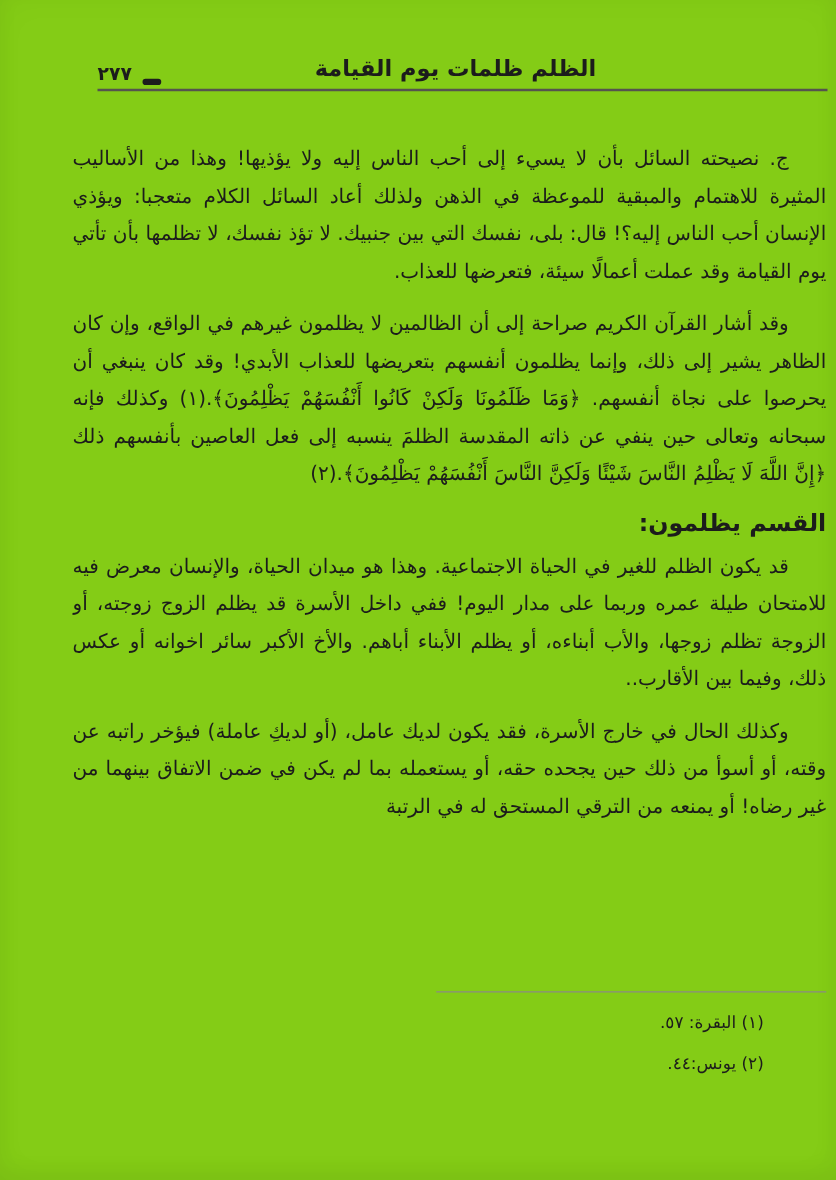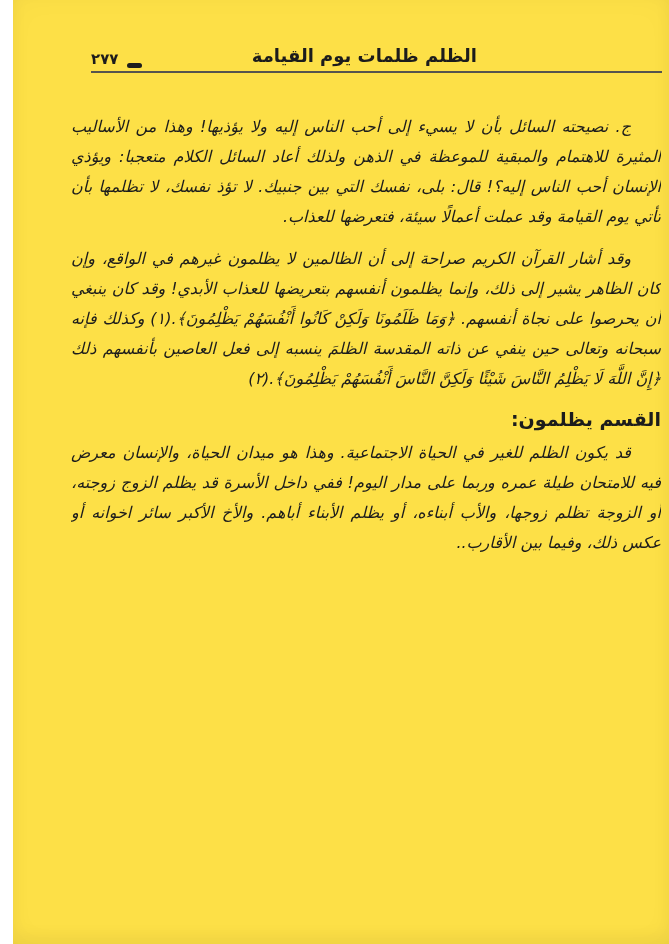--- a/index.html
+++ b/index.html
@@ -1,27 +1,26 @@
 <!DOCTYPE html>
 <html lang="ar" dir="rtl"><head>
 <meta charset="utf-8">
 <style>
   html, body { margin: 0; padding: 0; }
   body { background: #ffffff; font-family: "DejaVu Sans", sans-serif; }
 
   .page {
     position: relative;
-    width: 608px;
+    width: 669px;
     height: 944px;
-    background: #fde047;
+    background: #84cc16;
     color: #1c1c1c;
     direction: rtl;
     overflow: hidden;
     box-shadow: inset 0 -8px 16px rgba(0,0,0,0.05), inset 0 0 30px rgba(0,0,0,0.025);
-    padding-left: 48px;
   }
 
   
   .page-number {
     position: absolute;
     top: 50px;
     left: 78px;
     font-size: 15px;
     font-weight: bold;
     letter-spacing: 1px;
@@ -61,21 +60,20 @@
     left: 58px;
     bottom: 152px;
     overflow: hidden;
     text-align: justify;
   }
   .para {
     margin: 0 0 12px;
     font-size: 16px;
     line-height: 30px;
     text-indent: 30px;
-    font-style: italic;
   }
   .section-heading {
     margin: 14px 0 8px;
     font-size: 19px;
     font-weight: bold;
     text-align: right;
   }
 
   
   .footnotes {
@@ -108,16 +106,22 @@
     <span class="page-number-dash"></span>
     <h1 class="header-title">الظلم ظلمات يوم القيامة</h1>
     <div class="header-rule"></div>
   </header>
 
   <main class="content">
     <p class="para">ج.  نصيحته السائل بأن لا يسيء إلى أحب الناس إليه ولا يؤذيها! وهذا من الأساليب المثيرة للاهتمام والمبقية للموعظة في الذهن ولذلك أعاد السائل الكلام متعجبا: ويؤذي الإنسان أحب الناس إليه؟! قال: بلى، نفسك التي بين جنبيك. لا تؤذ نفسك، لا تظلمها بأن تأتي يوم القيامة وقد عملت أعمالًا سيئة، فتعرضها للعذاب.</p>
     <p class="para">وقد أشار القرآن الكريم صراحة إلى أن الظالمين لا يظلمون غيرهم في الواقع، وإن كان الظاهر يشير إلى ذلك، وإنما يظلمون أنفسهم بتعريضها للعذاب الأبدي! وقد كان ينبغي أن يحرصوا على نجاة أنفسهم. ﴿وَمَا ظَلَمُونَا وَلَكِنْ كَانُوا أَنْفُسَهُمْ يَظْلِمُونَ﴾.(١) وكذلك فإنه سبحانه وتعالى حين ينفي عن ذاته المقدسة الظلمَ ينسبه إلى فعل العاصين بأنفسهم ذلك ﴿إِنَّ اللَّهَ لَا يَظْلِمُ النَّاسَ شَيْئًا وَلَكِنَّ النَّاسَ أَنْفُسَهُمْ يَظْلِمُونَ﴾.(٢)</p>
     <h2 class="section-heading">القسم يظلمون:</h2>
     <p class="para">قد يكون الظلم للغير في الحياة الاجتماعية. وهذا هو ميدان الحياة، والإنسان معرض فيه للامتحان طيلة عمره وربما على مدار اليوم! ففي داخل الأسرة قد يظلم الزوج زوجته، أو الزوجة تظلم زوجها، والأب أبناءه، أو يظلم الأبناء أباهم. والأخ الأكبر سائر اخوانه أو عكس ذلك، وفيما بين الأقارب..</p>
+    <p class="para">وكذلك الحال في خارج الأسرة، فقد يكون لديك عامل، (أو لديكِ عاملة) فيؤخر راتبه عن وقته، أو أسوأ من ذلك حين يجحده حقه، أو يستعمله بما لم يكن في ضمن الاتفاق بينهما من غير رضاه! أو يمنعه من الترقي المستحق له في الرتبة</p>
   </main>
 
+  <footer class="footnotes">
+    <div class="footnote-rule"></div>
+    <p class="footnote">(١) البقرة: ٥٧.</p>
+    <p class="footnote">(٢) يونس:٤٤.</p>
+  </footer>
 
 </div>
 
 </body></html>

